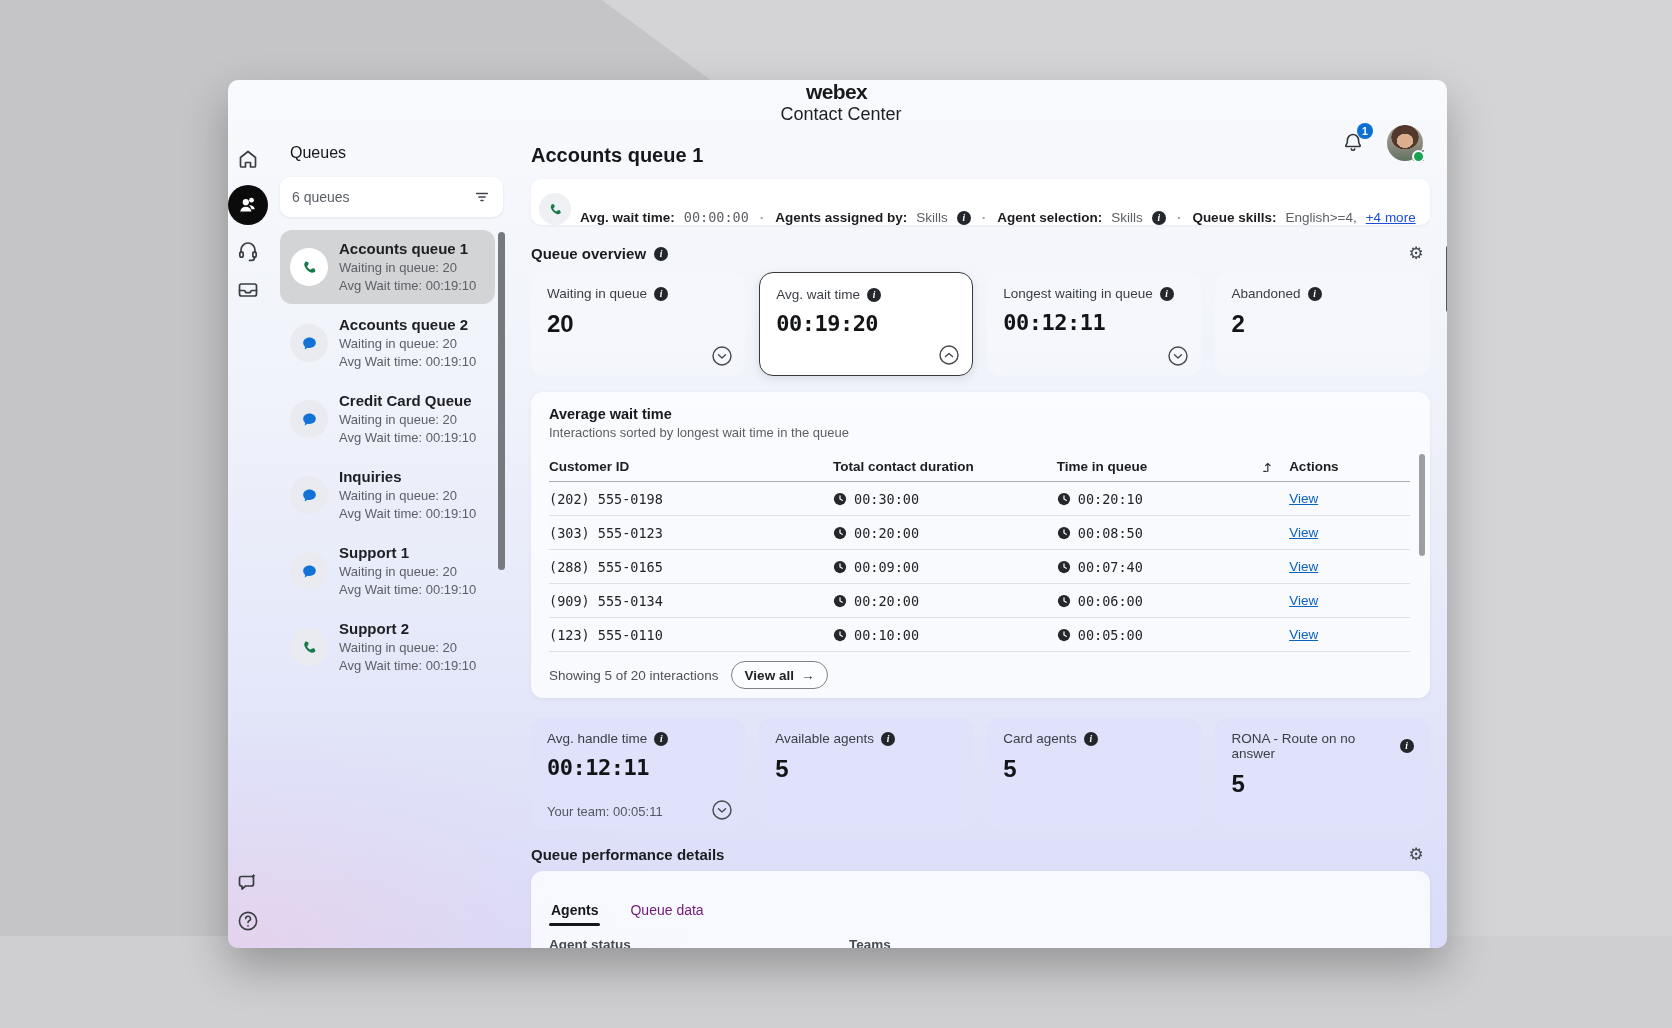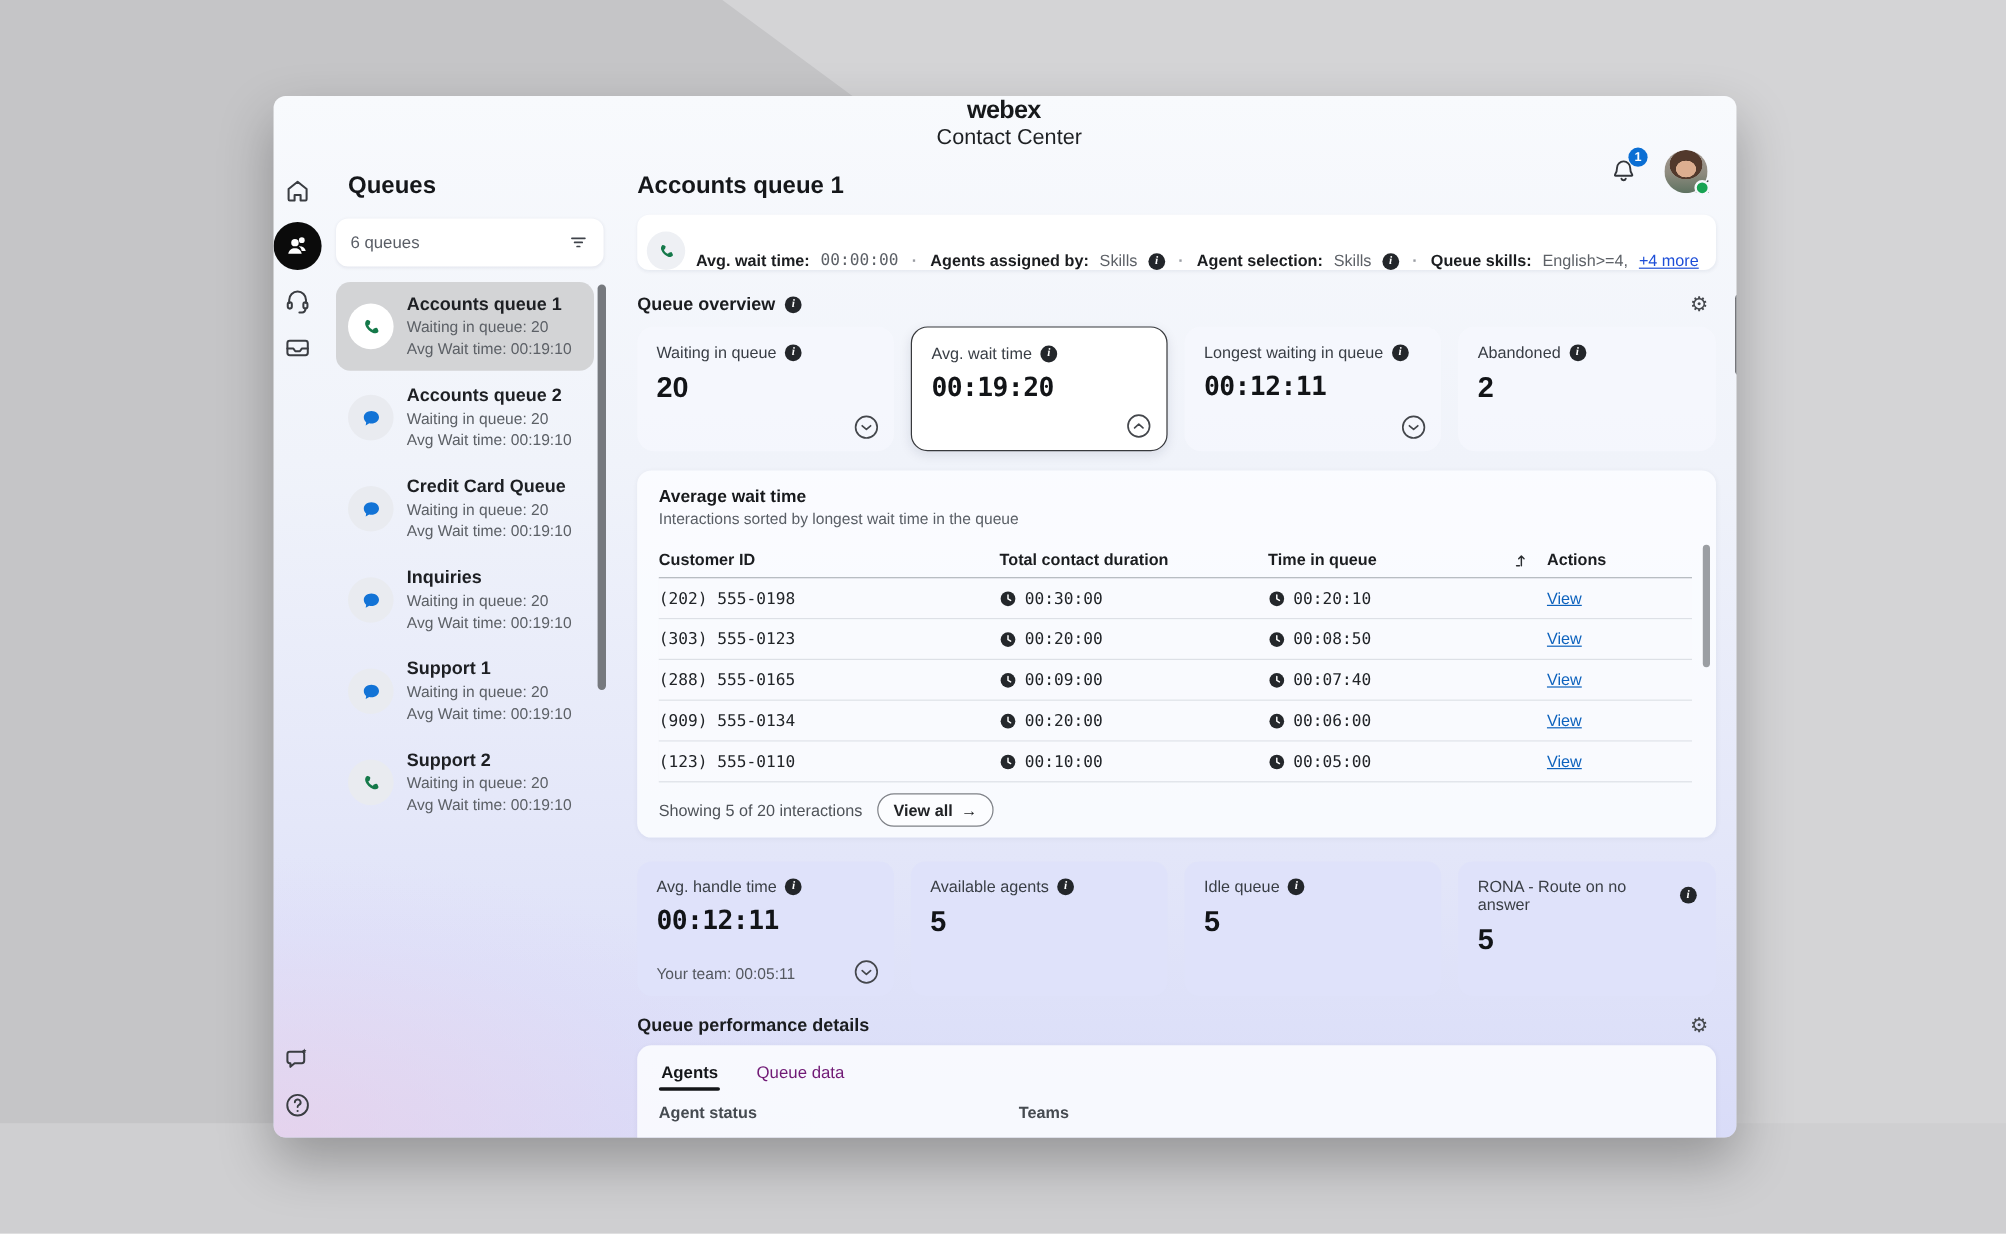--- a/index.html
+++ b/index.html
@@ -41,21 +41,21 @@
   
   .rail { width:62px; display:flex; flex-direction:column; align-items:center; padding:14px 0; gap:13px; }
   .rail-ic { width:26px; height:26px; color:#3a3d42; display:flex; align-items:center; justify-content:center; cursor:pointer; }
   .rail-ic svg { width:24px; height:24px; }
   .rail-active { width:40px; height:40px; border-radius:50%; background:#0b0b0b; display:flex; align-items:center; justify-content:center; cursor:pointer; }
   .rail-active svg { width:24px; height:24px; }
   .rail-spacer { margin-top:auto; }
 
   
   .queues-panel { width:272px; padding:12px 14px 0 12px; position:relative; }
-  .queues-title { font-size:20px; font-weight:bold; color:#15171a; padding-left:10px; }
+  .queues-title { font-size:16px; font-weight:normal; color:#15171a; padding-left:10px; }
   .q-search { margin-top:15px; height:40px; background:#fff; border-radius:10px; display:flex; align-items:center;
     padding:0 12px; box-shadow:0 1px 3px rgba(20,30,60,.08); }
   .q-search input { border:none; outline:none; flex:1; font-size:14px; color:#3d4147; background:transparent; font-family:inherit; }
   .q-search input::placeholder { color:#5a5e66; opacity:1; }
   .filter-ic { width:18px; height:18px; color:#3f434a; }
   .q-list { margin-top:13px; position:relative; padding-right:8px; }
   .q-item { display:flex; gap:11px; padding:9px 10px; border-radius:12px; cursor:pointer; margin-bottom:2px; }
   .q-item.selected { background:#d3d4d6; }
   .q-ic { width:38px; height:38px; border-radius:50%; background:#e9ebf0; display:flex; align-items:center; justify-content:center; flex:none; align-self:center; }
   .q-item.selected .q-ic { background:#ffffff; }
@@ -117,21 +117,21 @@
   .tf-text { font-size:13.5px; color:#4e5258; }
   .view-all { height:28px; border:1.2px solid #7e8187; border-radius:15px; background:rgba(255,255,255,.6);
     display:flex; align-items:center; gap:7px; padding:0 13px; font-size:13.5px; font-weight:bold; color:#202225; cursor:pointer; }
   .tc-scrollbar { position:absolute; right:5px; top:62px; width:6px; height:102px; border-radius:3px; background:#9b9ea3; cursor:pointer; }
 
   .stats-row { margin-top:20px; display:grid; grid-template-columns:repeat(4,1fr); gap:14px; }
   .lav-card { position:relative; border-radius:12px; background:rgba(222,226,250,.92); padding:13px 16px; height:112px; }
   .lav-sub { position:absolute; left:16px; bottom:11px; font-size:13px; color:#53575e; }
 
   .perf-head { margin-top:16px; }
-  .perf-card { margin-top:8px; background:rgba(250,251,254,.92); border-radius:12px 12px 0 0; padding:10px 18px; height:150px;
+  .perf-card { margin-top:8px; background:rgba(250,251,254,.92); border-radius:12px 12px 0 0; padding:27px 18px; height:150px;
     box-shadow:0 1px 4px rgba(20,30,60,.05); }
   .tabs { display:flex; gap:28px; }
   .tab { font-size:14px; padding:4px 2px 8px; cursor:pointer; color:#701a75; position:relative; }
   .tab.active { font-weight:bold; color:#141619; }
   .tab.active::after { content:""; position:absolute; left:0; right:0; bottom:0; height:3px; border-radius:2px; background:#141619; }
   .partial-row { margin-top:11px; display:flex; font-size:13.5px; font-weight:bold; color:#464b51; }
   .partial-row span:first-child { width:300px; }
 
   .main-scrollbar { position:absolute; right:3px; top:113px; width:7px; height:68px; border-radius:4px; background:#55575b; cursor:pointer; }
 </style>
@@ -558,21 +558,21 @@
           </div>
           <div class="lav-card">
             <div class="sc-label">
                 <span>Available agents</span>
                 <span class="info-i"></span>
               </div>
             <div class="sc-value">5</div>
           </div>
           <div class="lav-card">
             <div class="sc-label">
-                <span>Idle queue</span>
+                <span>Card agents</span>
                 <span class="info-i"></span>
               </div>
             <div class="sc-value">5</div>
           </div>
           <div class="lav-card">
             <div class="sc-label">
                 <span>RONA - Route on no answer</span>
                 <span class="info-i"></span>
               </div>
             <div class="sc-value">5</div>

